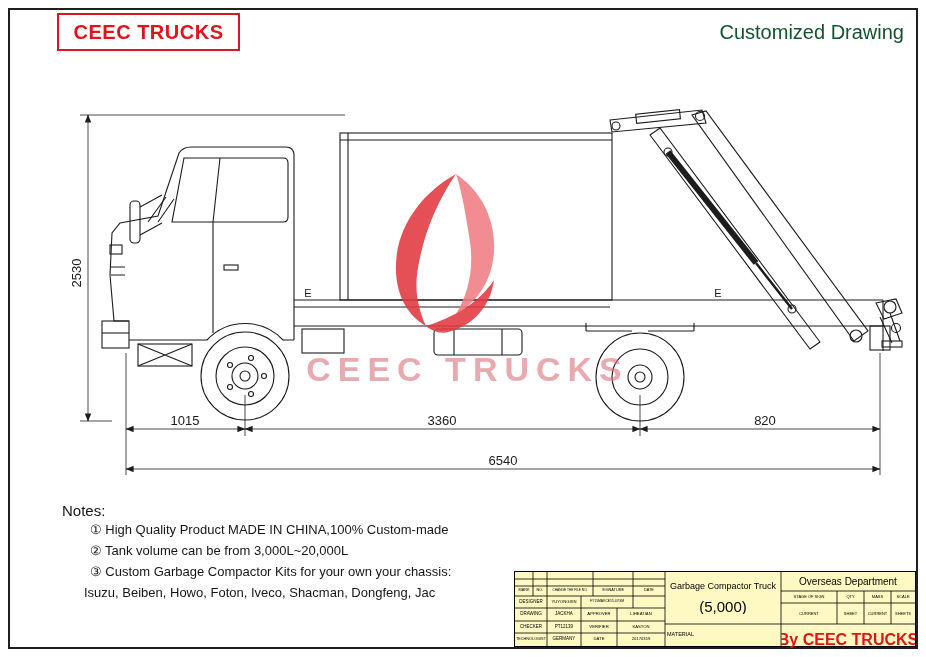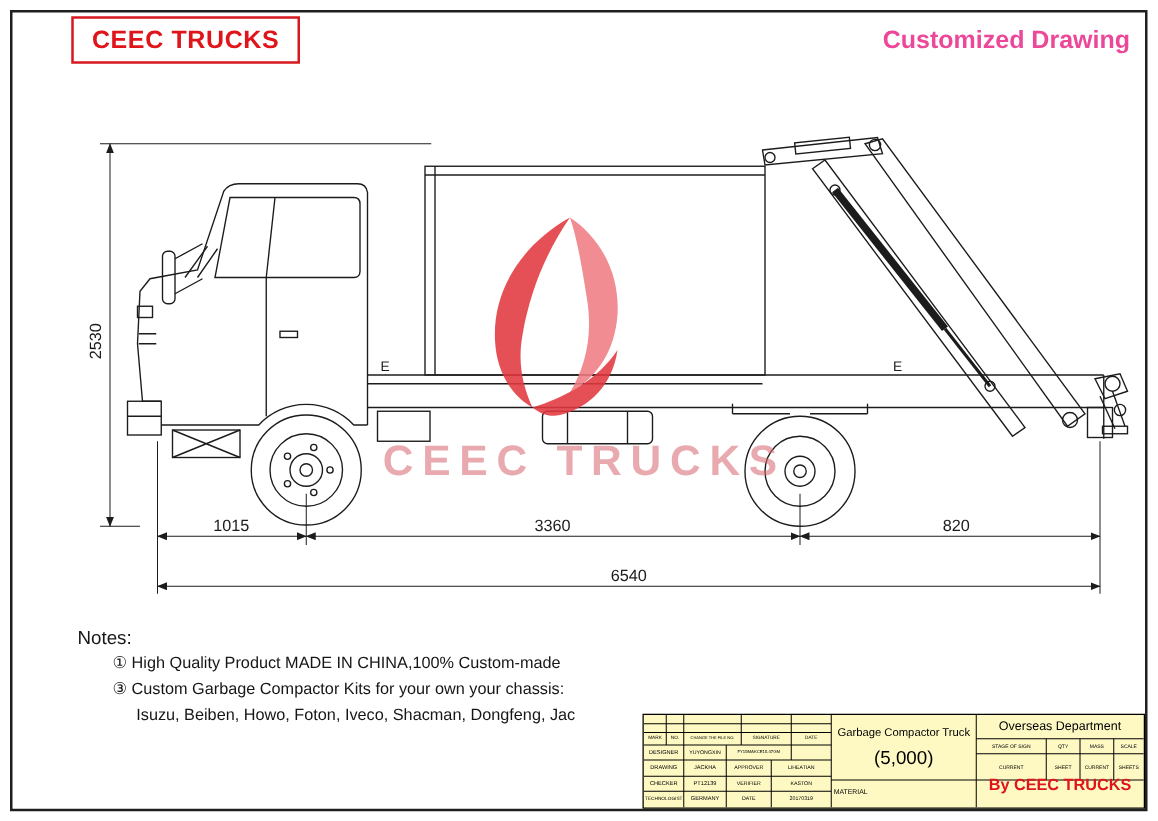--- a/index.html
+++ b/index.html
@@ -7,33 +7,33 @@
   body {
     position:relative; background:#ffffff; overflow:hidden;
     font-family:"Liberation Sans", sans-serif; color:#161616;
   }
   .frame { position:absolute; left:8px; top:8px; width:910px; height:641px; border:2px solid #1f1f1f; }
   .brand-box {
     position:absolute; left:57px; top:13px; width:183px; height:38px;
     border:2px solid #d6181f; display:flex; align-items:center; justify-content:center; background:#fff;
   }
   .brand-text { color:#e0141b; font-size:20px; font-weight:bold; letter-spacing:.5px; white-space:nowrap; }
-  .drawing-title { position:absolute; right:22px; top:21px; font-size:20px; font-weight:bold; color:#ec4899; }
+  .drawing-title { position:absolute; right:22px; top:21px; font-size:20px; font-weight:normal; color:#14532d; }
   .truck-svg { position:absolute; left:50px; top:95px; }
   svg text { font-family:"Liberation Sans", sans-serif; fill:#1c1c1c; }
   .wm-logo { position:absolute; left:360px; top:168px; opacity:.88; pointer-events:none; }
   .wm-text {
     position:absolute; left:295px; top:350px; width:345px; text-align:center;
     font-size:34px; font-weight:bold; letter-spacing:7px; color:#d96d76; opacity:.58;
     pointer-events:none; white-space:nowrap;
   }
   .notes { position:absolute; left:62px; top:502px; }
   .notes-heading { font-size:15px; margin-bottom:0; }
   .note-item { font-size:13px; line-height:21px; margin-left:28px; white-space:nowrap; }
-  .note-item.cont { margin-left:47px; }
+  .note-item.cont { margin-left:22px; }
   .tb { position:absolute; left:514px; top:571px; width:402px; height:76px; border:1px solid #000; background:#fef9c3; }
   .tb-grid { position:absolute; left:0; top:0; }
   .tbc {
     position:absolute; display:flex; align-items:center; justify-content:center;
     text-align:center; color:#000; line-height:1; white-space:nowrap; overflow:hidden;
   }
   .tbc.left-align { justify-content:flex-start; padding-left:2px; }
   .tb-by { color:#e0141b; font-weight:bold; }
 </style>
 </head>
@@ -161,20 +161,21 @@
   <path d="M96,6 C60,26 34,62 36,104 C37,128 48,148 66,158 C58,140 54,122 58,100 C64,64 78,32 96,6 Z" fill="#e2383f"></path>
   <path d="M96,6 C120,22 136,50 134,84 C132,112 118,134 96,146 C108,126 114,102 110,74 C106,48 102,24 96,6 Z" fill="#ef7d84"></path>
   <path d="M66,158 C92,150 118,136 134,112 C130,140 112,158 88,164 C80,166 72,163 66,158 Z" fill="#e2383f"></path>
 </svg>
 
 <div class="wm-text">CEEC TRUCKS</div>
 
 <div class="notes">
   <div class="notes-heading">Notes:</div>
   <div class="note-item">① High Quality Product MADE IN CHINA,100% Custom-made</div>
+  <div class="note-item">② Tank volume can be from 3,000L~20,000L</div>
   <div class="note-item">③ Custom Garbage Compactor Kits for your own your chassis:</div>
   <div class="note-item cont">Isuzu, Beiben, Howo, Foton, Iveco, Shacman, Dongfeng, Jac</div>
 </div>
 
 <div class="tb">
   <svg class="tb-grid" width="400" height="74" viewBox="0 0 400 74">
     <g stroke="#000" stroke-width=".8">
       <line x1="0" y1="7" x2="150" y2="7"></line>
       <line x1="0" y1="14" x2="150" y2="14"></line>
       <line x1="0" y1="24" x2="150" y2="24"></line>
@@ -230,14 +231,14 @@
 
   <div class="tbc" style="left:266px;top:0;width:134px;height:19px;font-size:10px">Overseas Department</div>
   <div class="tbc" style="left:266px;top:19px;width:56px;height:12px;font-size:4px">STAGE OF SIGN</div>
   <div class="tbc" style="left:322px;top:19px;width:27px;height:12px;font-size:4px">QTY</div>
   <div class="tbc" style="left:349px;top:19px;width:27px;height:12px;font-size:4px">MASS</div>
   <div class="tbc" style="left:376px;top:19px;width:24px;height:12px;font-size:4px">SCALE</div>
   <div class="tbc" style="left:266px;top:31px;width:56px;height:21px;font-size:4px">CURRENT</div>
   <div class="tbc" style="left:322px;top:31px;width:27px;height:21px;font-size:4px">SHEET</div>
   <div class="tbc" style="left:349px;top:31px;width:27px;height:21px;font-size:4px">CURRENT</div>
   <div class="tbc" style="left:376px;top:31px;width:24px;height:21px;font-size:4px">SHEETS</div>
-  <div class="tbc tb-by" style="left:266px;top:44px;width:134px;height:22px;font-size:13px">By CEEC TRUCKS</div>
+  <div class="tbc tb-by" style="left:266px;top:57px;width:134px;height:22px;font-size:16px">By CEEC TRUCKS</div>
 </div>
 
 </body></html>

